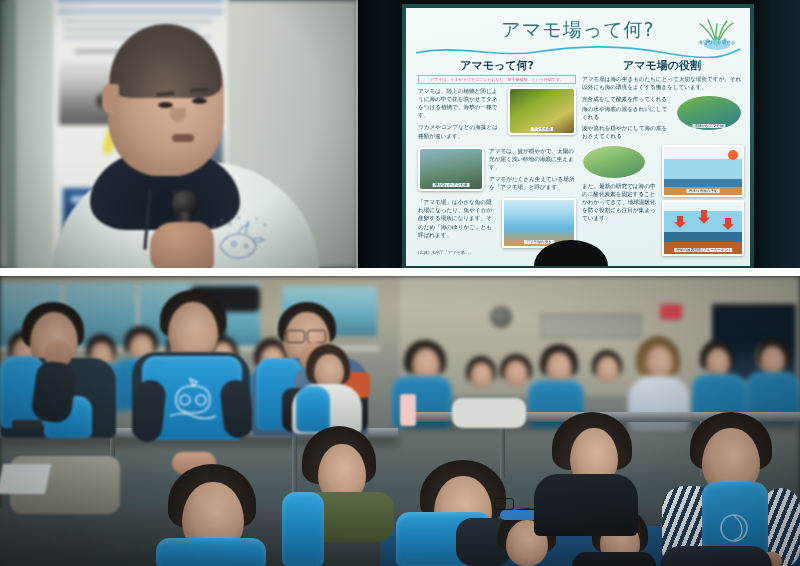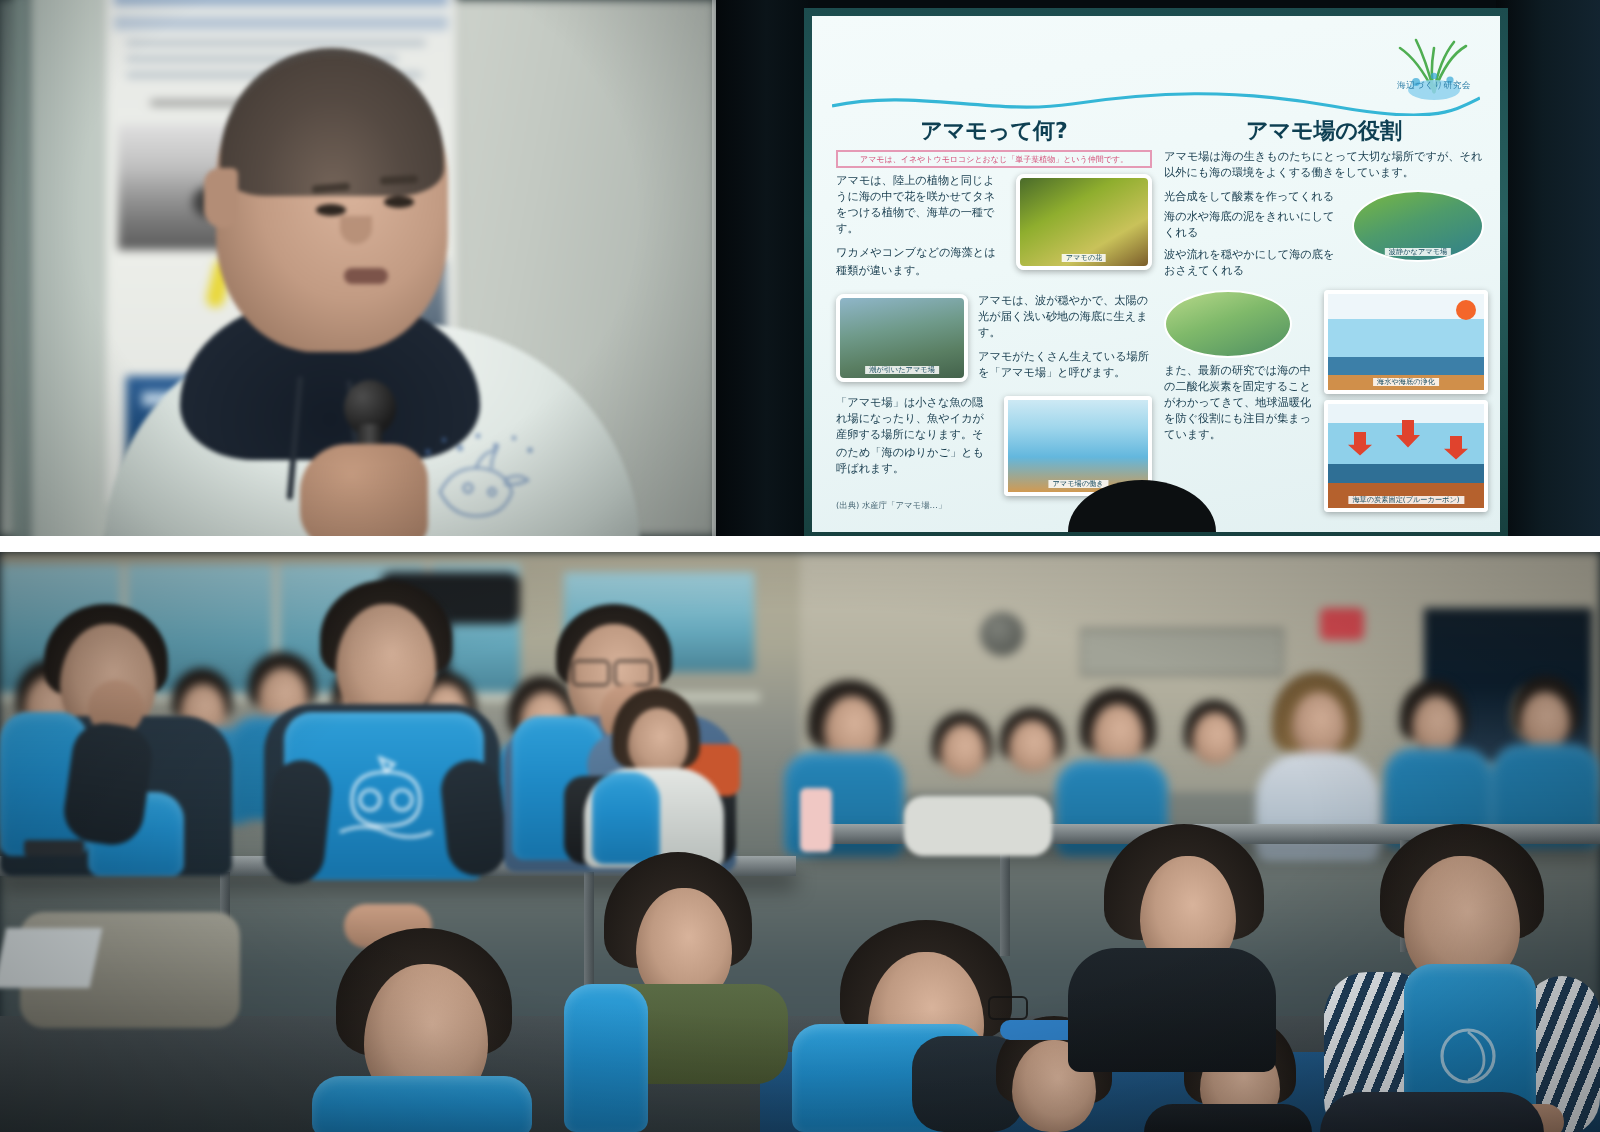--- a/index.html
+++ b/index.html
@@ -409,20 +409,21 @@
     <div class="sp-vignette"></div>
   </div>
 
   <div class="panel-slide">
     <div class="sl-curtain-left"></div>
     <div class="sl-curtain-right"></div>
     <div class="sl-frame"></div>
 
     <div class="sl-white">
 
+      <div class="sl-title">アマモ場って何?</div>
 
       <svg class="sl-wave" viewBox="0 0 324 14" preserveAspectRatio="none">
         <path d="M0 9 C 40 0, 80 14, 120 8 S 200 0, 250 9 S 310 12, 324 5" fill="none" stroke="#35b6d6" stroke-width="1.6"></path>
       </svg>
 
       <svg class="sl-logo" viewBox="0 0 54 40">
         <g stroke="#4fae52" fill="none" stroke-width="1.3" stroke-linecap="round">
           <path d="M27 32 C 22 22, 16 14, 10 10"></path>
           <path d="M27 32 C 24 20, 21 12, 18 6"></path>
           <path d="M27 32 C 31 21, 36 13, 43 9"></path>

